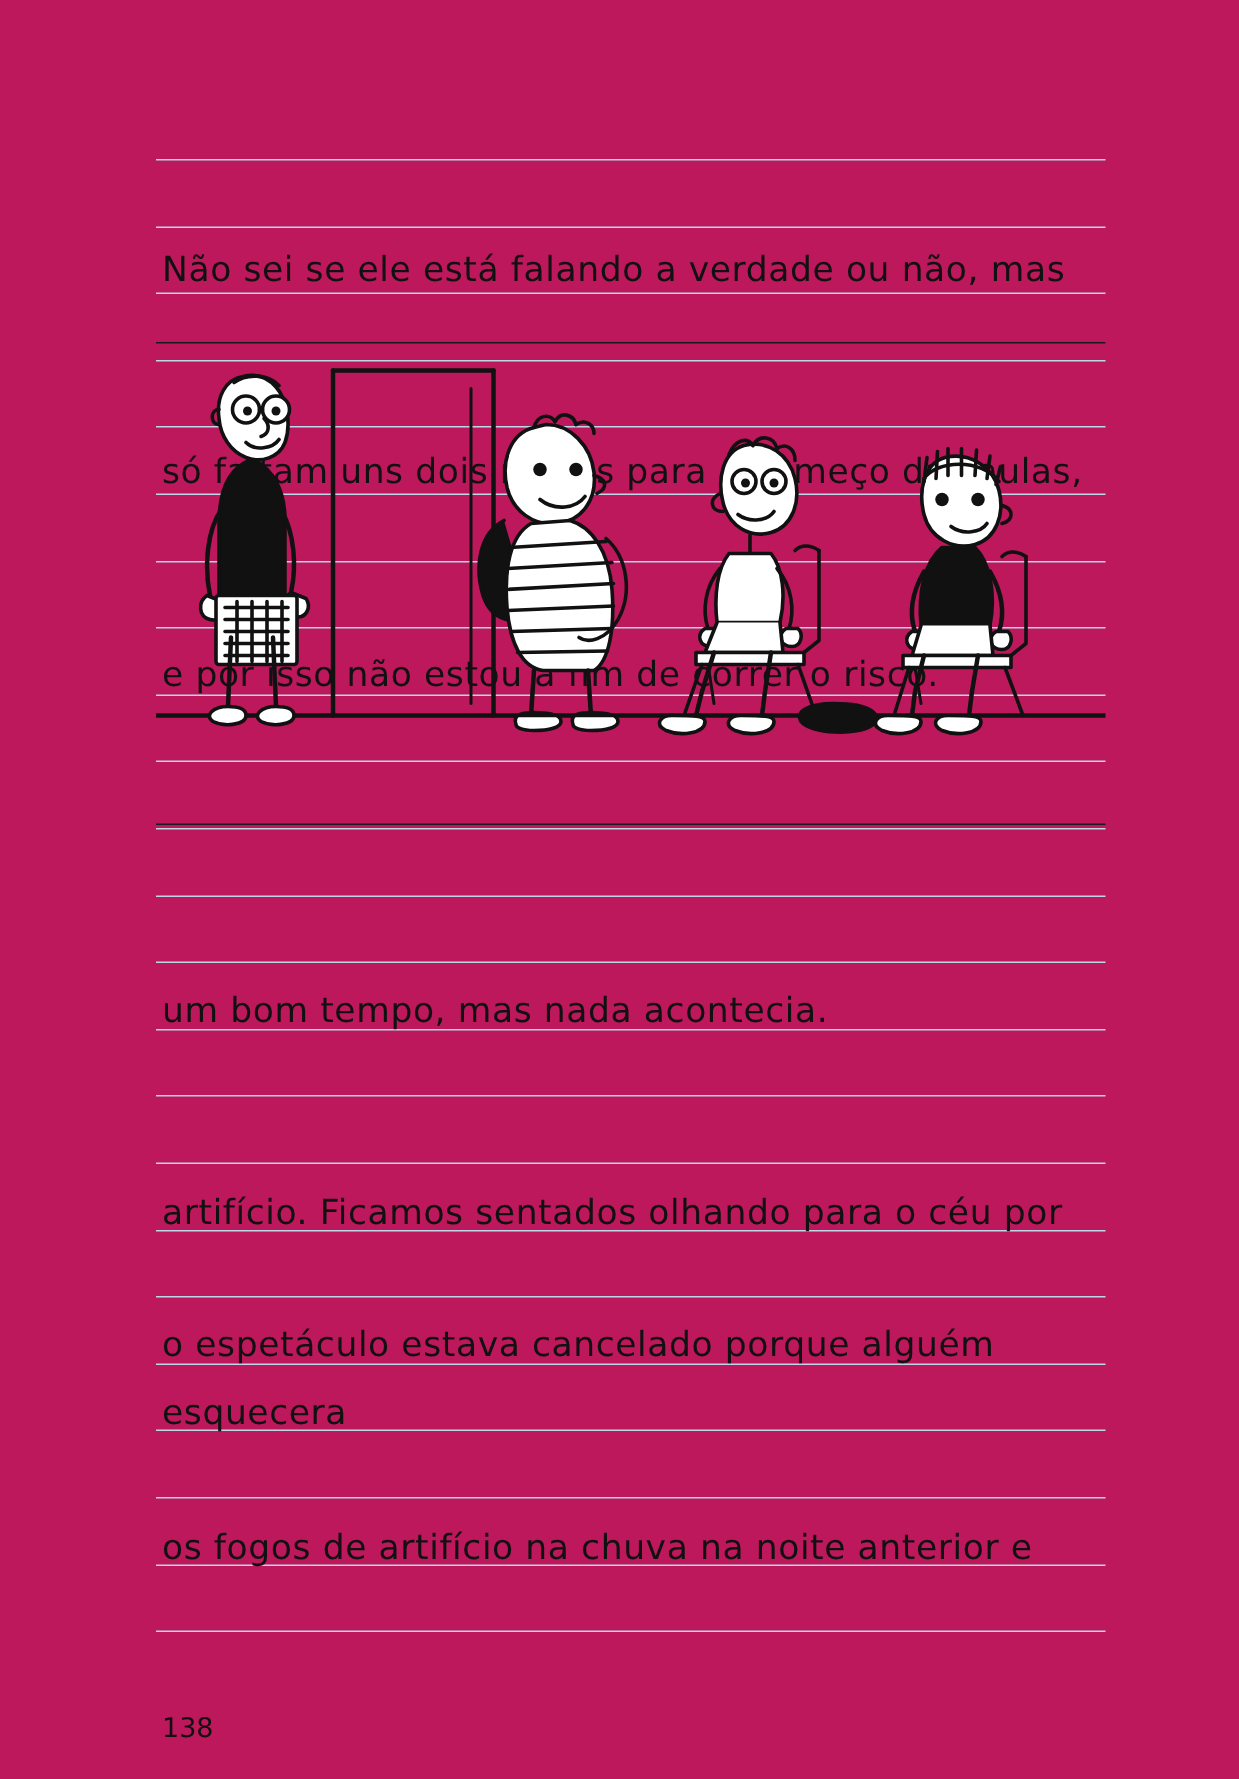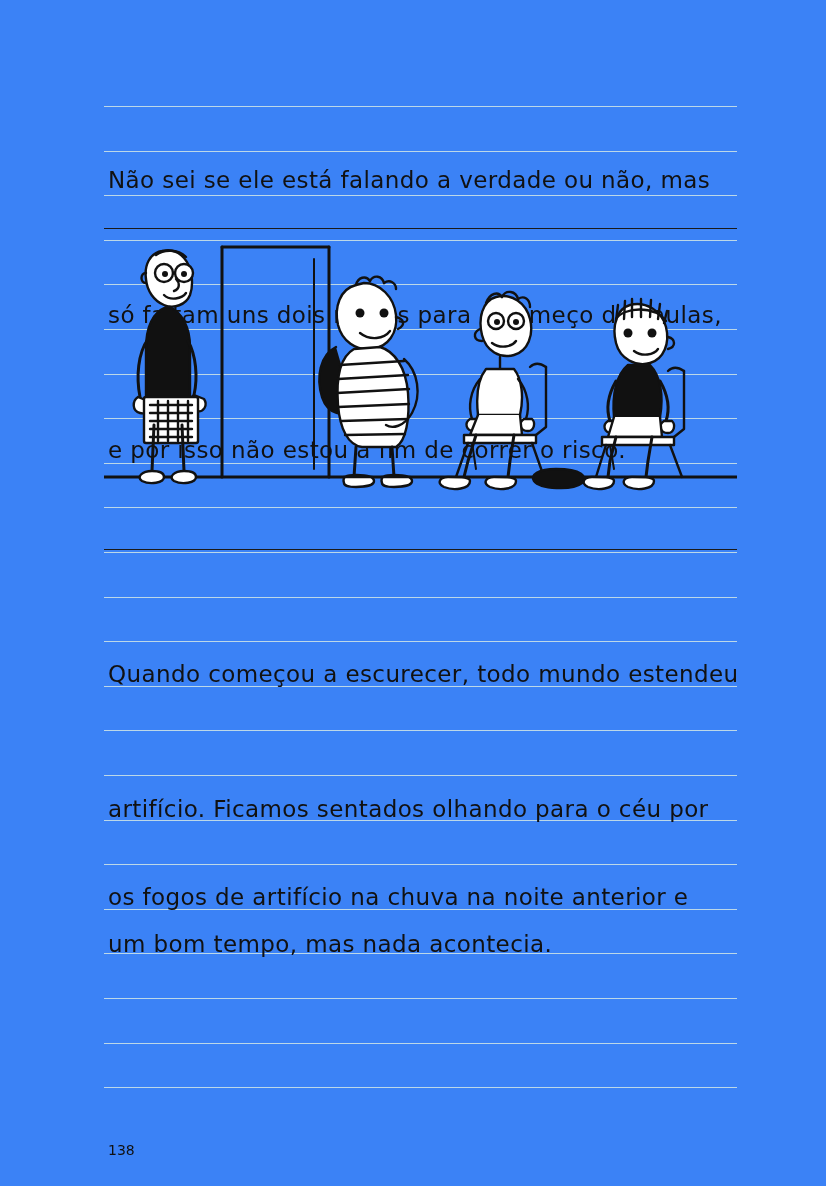--- a/index.html
+++ b/index.html
@@ -7,21 +7,21 @@
     padding: 0;
     background: #ffffff;
   }
   body {
     font-family: "DejaVu Sans", sans-serif;
   }
   .page {
     position: relative;
     width: 826px;
     height: 1186px;
-    background: #3b82f6;
+    background: #be185d;
     overflow: hidden;
   }
   
   .rules {
     position: absolute;
     left: 0;
     top: 0;
     width: 826px;
     height: 1186px;
     pointer-events: none;
@@ -64,21 +64,21 @@
     border-top: 1.5px solid #1a1a1a;
     border-bottom: 1.5px solid #1a1a1a;
     box-sizing: border-box;
     background: transparent;
   }
   .panel svg { display: block; }
   .page-number {
     position: absolute;
     left: 108px;
     top: 1142px;
-    font-size: 14px;
+    font-size: 18px;
     color: #111111;
     font-family: "DejaVu Sans", sans-serif;
   }
 </style>
 </head>
 <body>
 
 <div class="page">
 
   <div class="rules" id="rules">
@@ -277,26 +277,26 @@
 
             <path d="M488 248 C480 248 476 254 484 258 C494 262 510 260 510 252 C510 248 502 248 488 248 Z" fill="#ffffff"></path>
             <path d="M528 248 C520 248 516 254 524 258 C534 262 550 260 550 252 C550 248 542 248 528 248 Z" fill="#ffffff"></path>
           </g>
 
         </g>
       </svg>
     </div>
 
     <div class="para" id="paragraph-2" style="top:562px;">
-      <span class="ln">Quando começou a escurecer, todo mundo estendeu</span>
+      <span class="ln">um bom tempo, mas nada acontecia.</span>
       <span class="ln">artifício. Ficamos sentados olhando para o céu por</span>
-      <span class="ln">um bom tempo, mas nada acontecia.</span>
     </div>
 
     <div class="para" id="paragraph-3" style="top:785px;">
+      <span class="ln">o espetáculo estava cancelado porque alguém esquecera</span>
       <span class="ln">os fogos de artifício na chuva na noite anterior e</span>
       
       
       
     </div>
 
     <div class="page-number">138</div>
 
   </div>
 </div>

